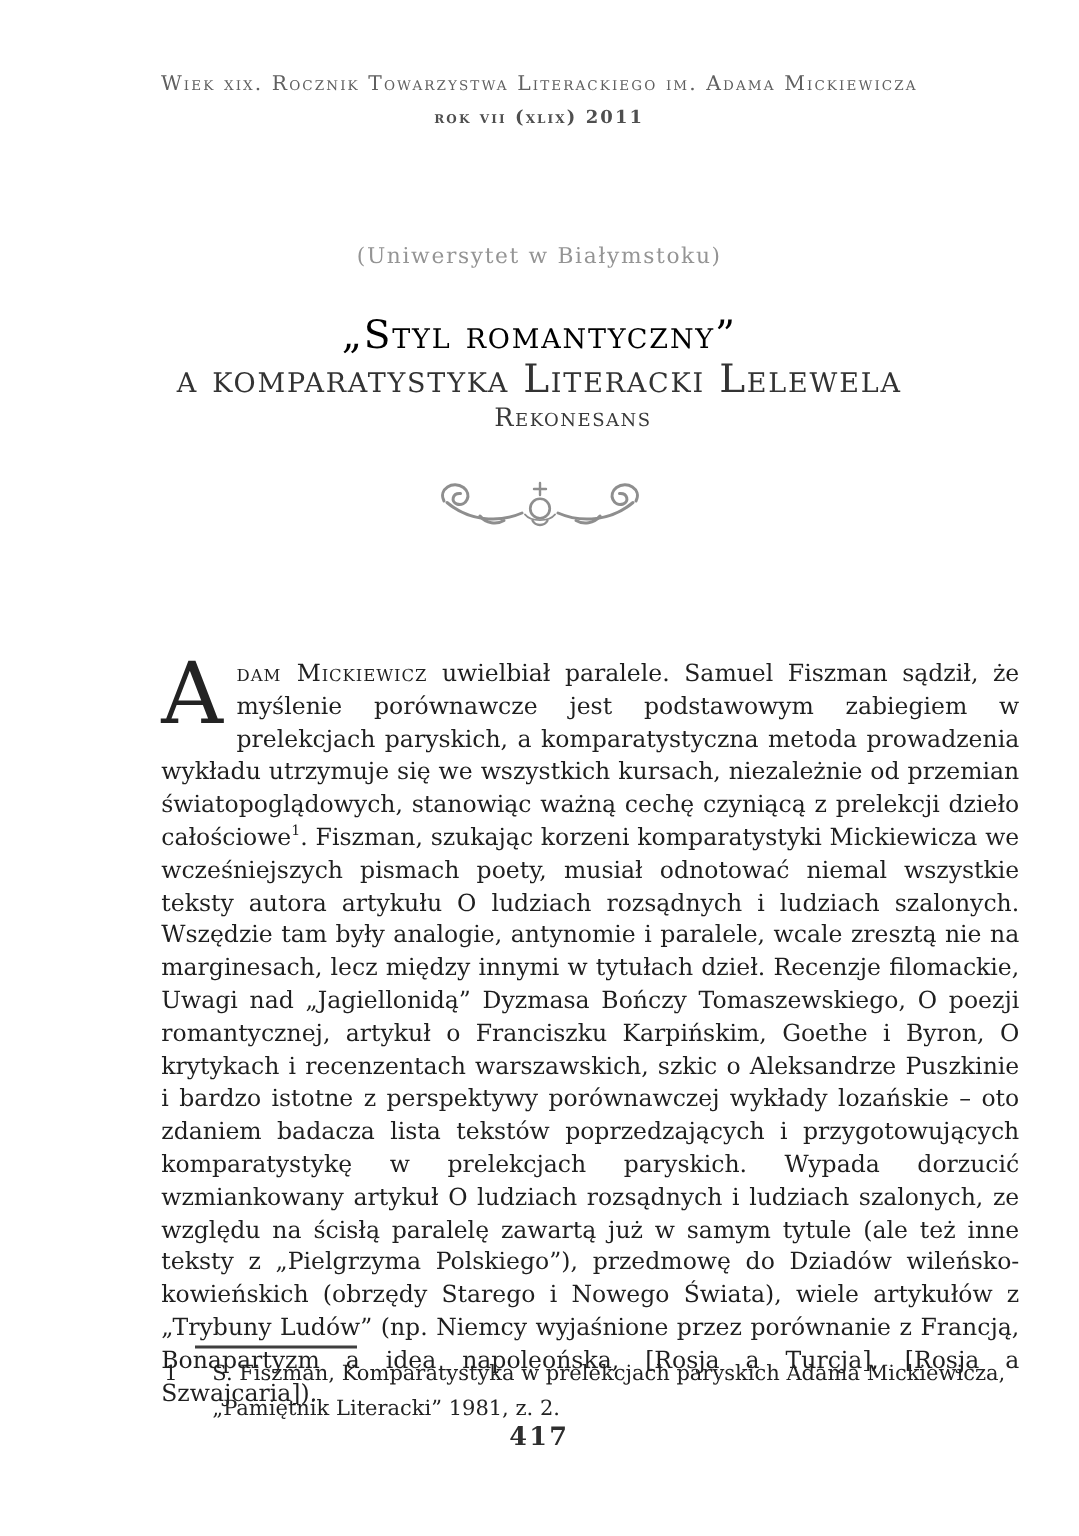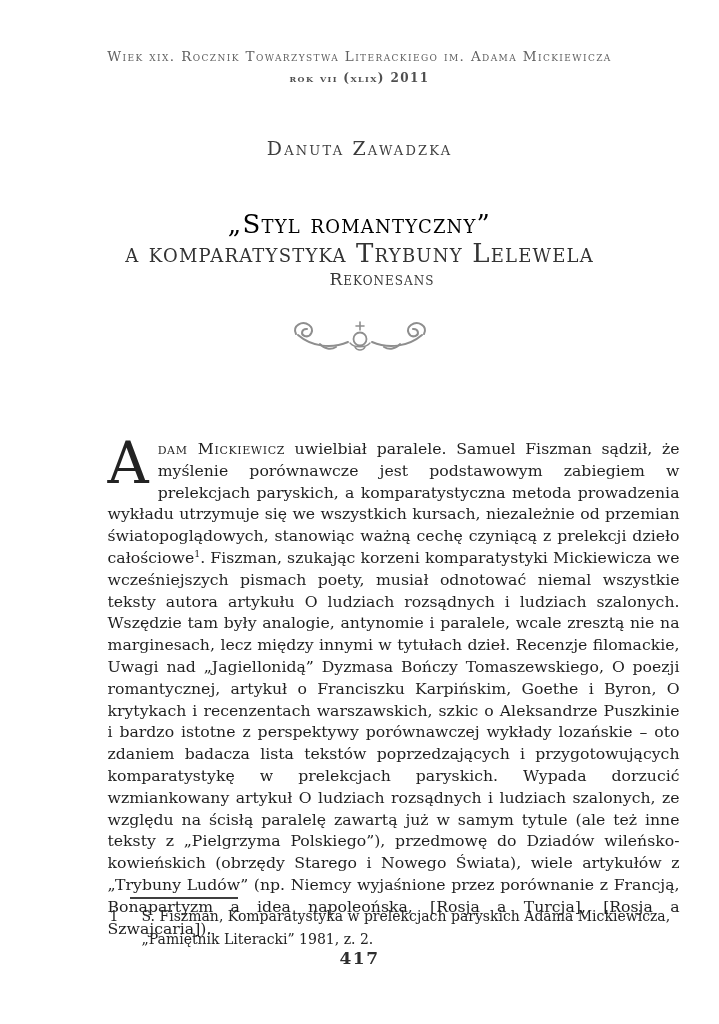--- a/index.html
+++ b/index.html
@@ -129,24 +129,24 @@
   }
 </style>
 </head>
 <body>
 
 <div class="page">
 
   <div class="abs center sc journal-line1">Wiek xix. Rocznik Towarzystwa Literackiego im. Adama Mickiewicza</div>
   <div class="abs center sc journal-line2">rok vii (xlix) 2011</div>
 
-  <div class="abs center sc author-name">Danuta Zawadzka</div>
+  <div class="abs center author-affiliation">(Uniwersytet w Białymstoku)</div>
 
   <h1 class="abs center sc title-line1" style="font-weight: normal;">„Styl romantyczny”</h1>
-  <h1 class="abs center sc title-line2" style="font-weight: normal;">a komparatystyka Trybuny Lelewela</h1>
+  <h1 class="abs center sc title-line2" style="font-weight: normal;">a komparatystyka Literacki Lelewela</h1>
   <div class="abs center sc title-subtitle">Rekonesans</div>
 
   <div class="abs ornament">
     <svg width="148" height="44" viewBox="0 0 148 44" aria-hidden="true">
       <g fill="none" stroke="#8e8e8e" stroke-width="2" stroke-linecap="round">
 
         <path d="M10,18 C6,10 16,4 23,9 C29,13.5 25,22 18.5,20 C14.5,18.7 15.5,12.5 21,13"></path>
         <path d="M12,19 C26,31 46,33 62,26"></path>
         <path d="M34,28 C38,33 45,34 50,31"></path>
 

